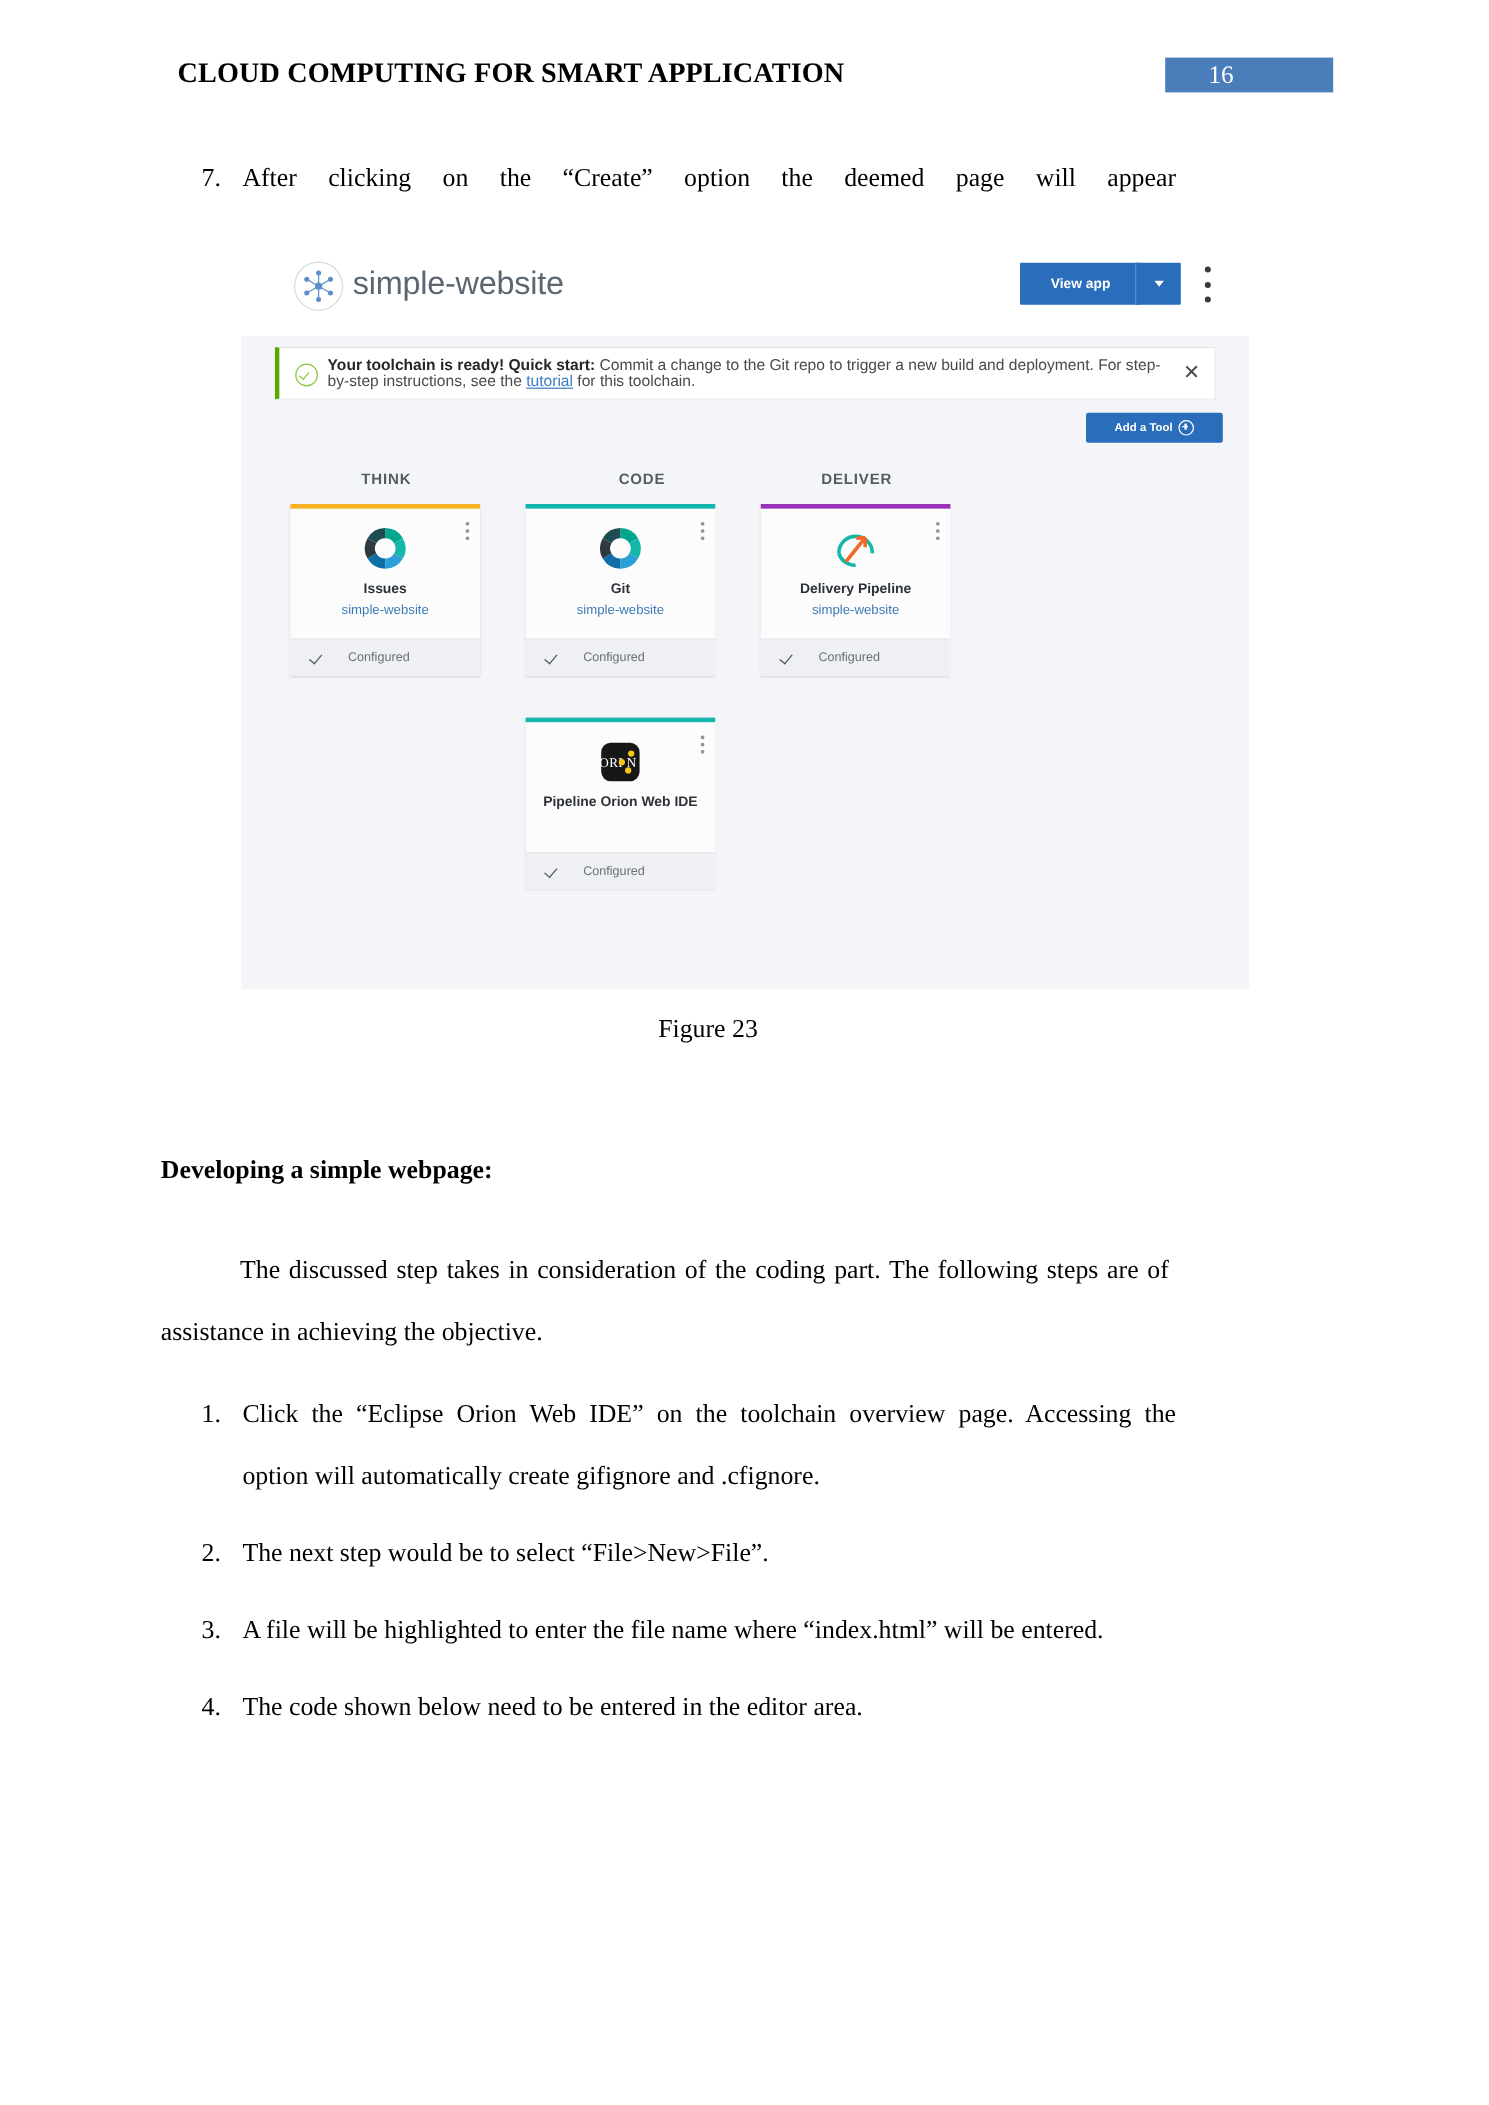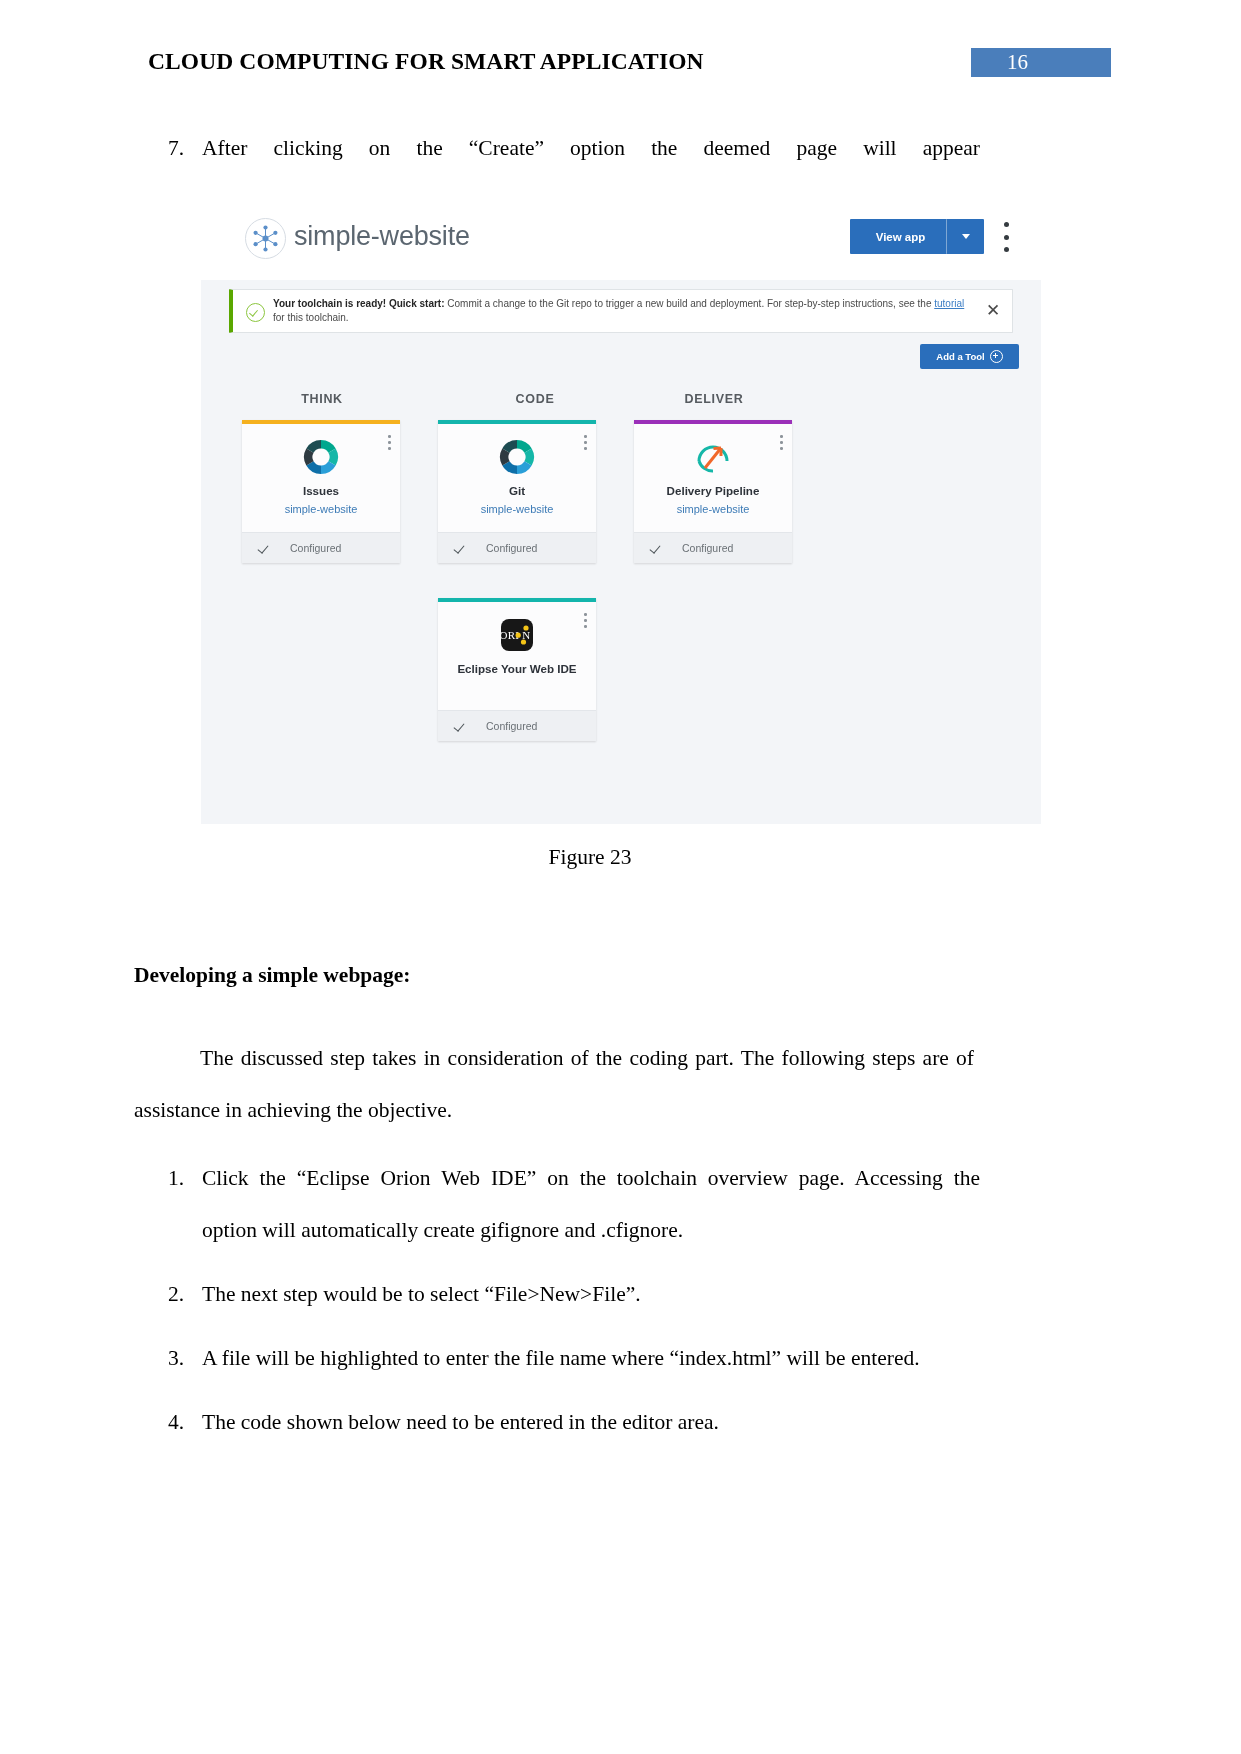--- a/index.html
+++ b/index.html
@@ -198,21 +198,21 @@
     border-right: 1.4px solid #8cc63f;
     border-bottom: 1.4px solid #8cc63f;
     transform: rotate(40deg);
   }
   .banner-text {
     position: absolute;
     left: 40px;
     top: 7px;
     width: 700px;
     font-family: "Liberation Sans", sans-serif;
-    font-size: 10px;
+    font-size: 13px;
     line-height: 13.5px;
     color: #4a4a4a;
   }
   .banner-text b { color: #262626; }
   .banner-text .lnk { color: #3b7dc4; text-decoration: underline; }
   .banner-close {
     position: absolute;
     right: 11px;
     top: 13px;
     width: 16px; height: 16px;
@@ -221,21 +221,21 @@
     font-size: 17px;
     line-height: 16px;
     text-align: center;
   }
 
   
   .addtool-btn {
     position: absolute;
     right: 22px;
     top: 64px;
-    width: 99px;
+    width: 114px;
     height: 25px;
     background: #2A6EBB;
     color: #fff;
     border-radius: 2px;
     font-family: "Liberation Sans", sans-serif;
     font-weight: bold;
     font-size: 9.5px;
     display: flex;
     align-items: center;
     justify-content: center;
@@ -565,21 +565,21 @@
           </div>
         <div class="icon-holder">
           <svg width="38" height="38" viewBox="0 0 38 38">
             <rect x="3" y="3" width="32" height="32" rx="8" fill="#171717"></rect>
             <text x="17" y="23" font-family="Liberation Serif, serif" font-size="11" fill="#ffffff" text-anchor="middle" letter-spacing="0.3">ORI N</text>
             <circle cx="20.2" cy="19.2" r="2.6" fill="#f5c518"></circle>
             <circle cx="28" cy="12" r="2.6" fill="#f5c518"></circle>
             <circle cx="25.5" cy="26" r="2.6" fill="#f5c518"></circle>
           </svg>
         </div>
-        <div class="tool-name">Eclipse Your Web IDE</div>
+        <div class="tool-name">Pipeline Orion Web IDE</div>
         <div class="tool-sub"></div>
       </div>
       <div class="cardfoot">
         <span class="chk"></span>
         <span>Configured</span>
       </div>
     </div>
 
   </div>
 </div>

